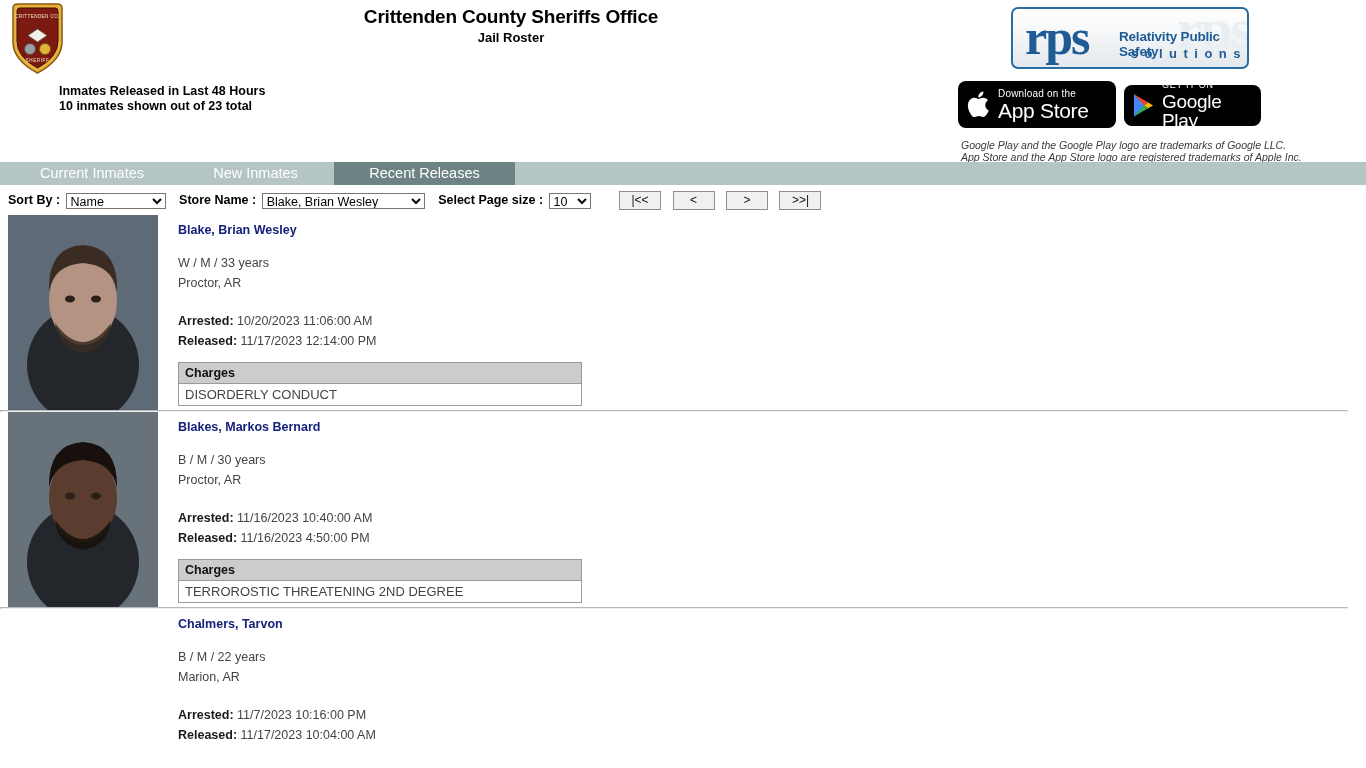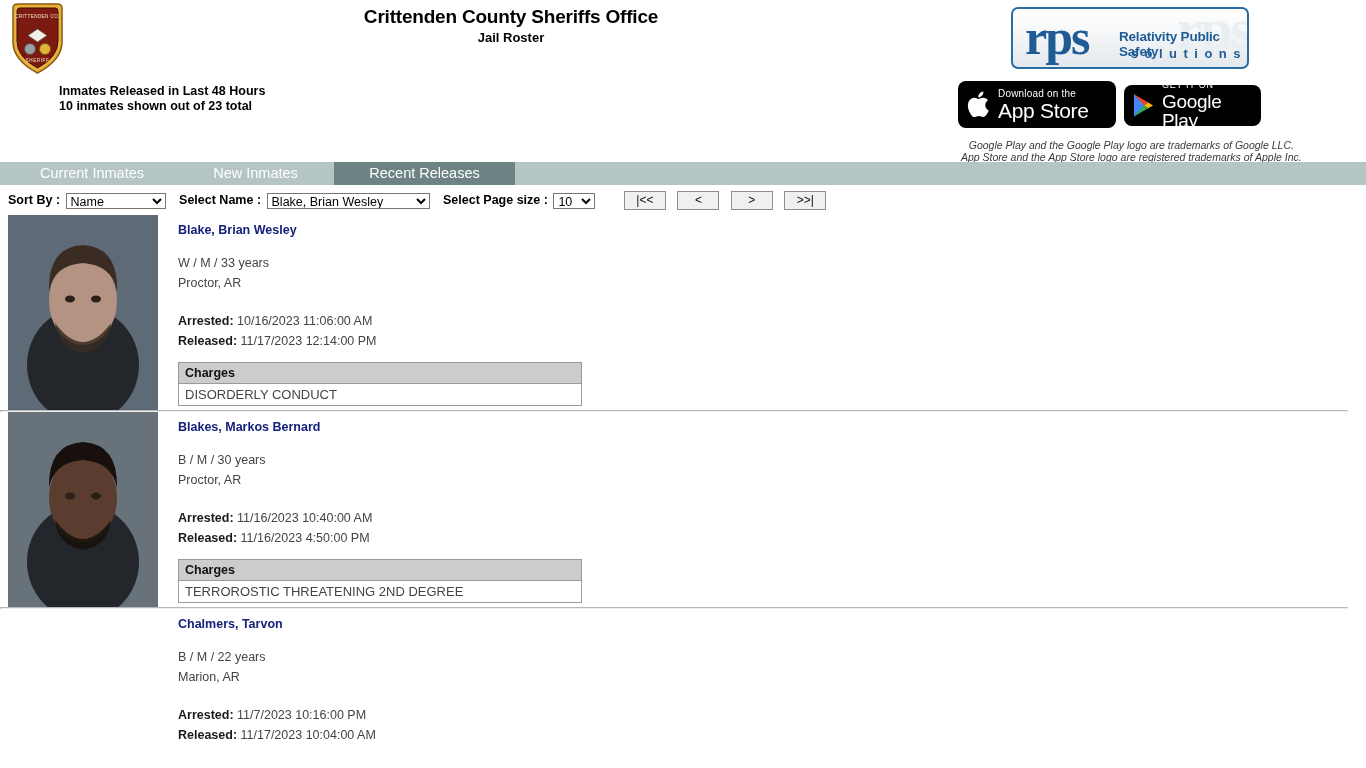--- a/index.html
+++ b/index.html
@@ -123,21 +123,20 @@
   .store-big.gp { font-size: 19px; margin-top: 2px; }
 
   .legal {
     position: absolute;
     left: 961px; top: 139px;
     font-size: 10.5px;
     font-style: italic;
     color: #3a3a3a;
     line-height: 12px;
     white-space: pre-line;
-    text-align: center;
   }
 
   
   .tabbar {
     position: relative;
     height: 23px;
     width: 1366px;
     background: #b5c4c4;
   }
   .tab {
@@ -337,21 +336,21 @@
 
 <div class="tabbar" id="tabbar">
     <div class="tab inactive" style="left: 8px; width: 168px;">Current Inmates</div>
     <div class="tab inactive" style="left: 178px; width: 155px;">New Inmates</div>
     <div class="tab active" style="left: 334px; width: 181px;">Recent Releases</div>
   </div>
 
 <div class="controls">
   <span class="lbl">Sort By :</span>
   <select id="sort-by-select"><option value="Name">Name</option></select>
-  <span class="lbl" style="margin-left:8px;">Select Name :</span>
+  <span class="lbl" style="margin-left:8px;">Store Name :</span>
   <select id="select-name-select"><option value="Blake, Brian Wesley">Blake, Brian Wesley</option><option value="Blakes, Markos Bernard">Blakes, Markos Bernard</option><option value="Chalmers, Tarvon">Chalmers, Tarvon</option></select>
   <span class="lbl" style="margin-left:8px;">Select Page size :</span>
   <select id="page-size-select"><option value="10">10</option><option value="20">20</option><option value="50">50</option></select>
   <span class="pager">
     <button class="pgbtn">|&lt;&lt;</button>
     <button class="pgbtn">&lt;</button>
     <button class="pgbtn">&gt;</button>
     <button class="pgbtn">&gt;&gt;|</button>
   </span>
 </div>
@@ -367,21 +366,21 @@
           <path d="M41 76 Q40 32 75 30 Q110 32 109 76 Q104 50 75 48 Q46 50 41 76 Z" fill="#3a2b23"></path>
           <ellipse cx="62" cy="84" rx="5" ry="3.4" fill="#2b2018"></ellipse>
           <ellipse cx="88" cy="84" rx="5" ry="3.4" fill="#2b2018"></ellipse>
           <path d="M47 108 Q75 146 103 108 Q100 134 75 138 Q50 134 47 108 Z" fill="#3a2b23" opacity="0.85"></path>
         </svg>
       </div>
       <div class="details"><a class="inmate-name">Blake, Brian Wesley</a><div class="demog">
           <div>W / M / 33 years</div>
           <div>Proctor, AR</div>
         </div><div class="dates">
-          <div><b>Arrested:</b> <span> 10/16/2023 11:06:00 AM</span></div>
+          <div><b>Arrested:</b> <span> 10/20/2023 11:06:00 AM</span></div>
           <div><b>Released:</b> <span> 11/17/2023 12:14:00 PM</span></div>
         </div><table class="charges-table">
           <thead>
             <tr>
               <th>Charges</th>
             </tr>
           </thead>
           <tbody>
             <tr>
               <td>DISORDERLY CONDUCT</td>

